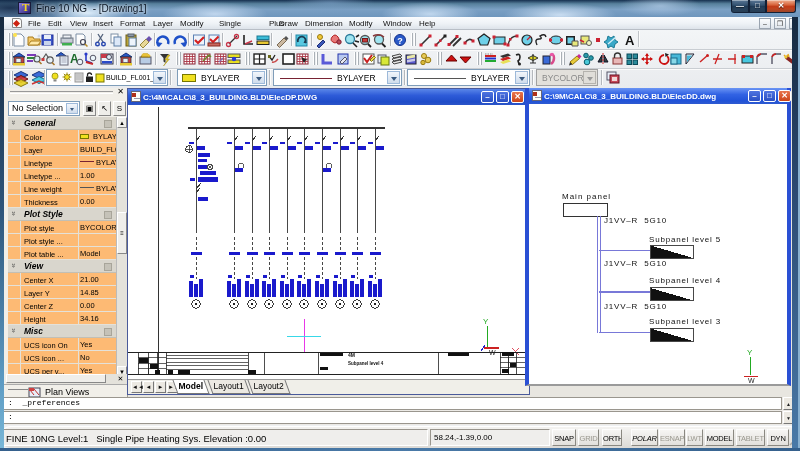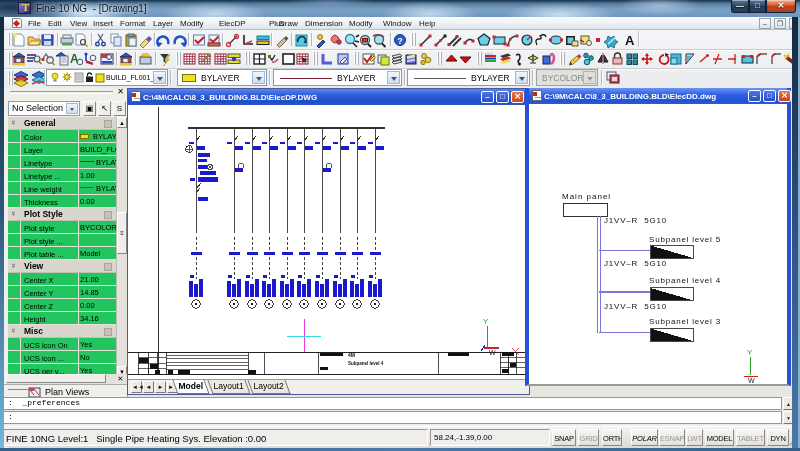--- a/index.html
+++ b/index.html
@@ -53,27 +53,27 @@
 
 #client { left:4px; top:88px; width:788px; height:310px; background:#e8e6e0; }
 
 
 #bleft { left:0; top:17px; width:4px; height:434px; background:linear-gradient(180deg,#16293f,#2e567c 45%,#5e9cc4 85%,#7ab8d8); }
 #bright { left:792px; top:17px; width:8px; height:434px; background:linear-gradient(180deg,#16293f,#2c4a72 40%,#4a7aa8); box-shadow:inset -2px 0 0 #88b0d0; }
 #bbottom { left:0; top:448px; width:800px; height:3px; background:linear-gradient(90deg,#35608c,#4a7aa8 50%,#35608c); }
 
 
 #palette { left:4px; top:88px; width:124px; height:310px; background:#f1efe9; border-right:1px solid #9c9a94; font-size:9px; }
-.prow { position:absolute; left:4px; width:108px; height:13px; border-bottom:1px solid #e4e1d9; background:#22c55e; }
+.prow { position:absolute; left:4px; width:108px; height:13px; border-bottom:1px solid #e4e1d9; background:#fdba74; }
 .prow .lab { position:absolute; left:16px; top:2.5px; color:#000; font-size:7.5px; }
 .prow .val { position:absolute; left:72px; top:2px; color:#000; font-size:7.5px; white-space:nowrap; overflow:hidden; max-width:38px; }
 .prow:before { content:""; position:absolute; left:12px; top:0; bottom:0; border-left:1px solid #e4e1d9; }
 .prow:after { content:""; position:absolute; left:70px; top:0; bottom:0; border-left:1px solid #e4e1d9; }
 .phead { position:absolute; left:4px; width:108px; height:13px; background:#d9d6cd; border-bottom:1px solid #c2bfb5; font-weight:bold; font-size:8.5px; }
-.phead .ht { position:absolute; left:16px; top:1px; }
+.phead .ht { position:absolute; left:16px; top:1px;font-style:italic; }
 .phead:before { content:"\00BB"; position:absolute; left:3px; top:1px; transform:rotate(90deg); font-weight:normal; color:#444; font-size:8px; }
 .phead:after { content:""; position:absolute; right:4px; top:3px; width:6px; height:6px; background:#c5c2b8; border:1px solid #a8a59a; }
 
 
 .cwin { position:absolute; background:#fff; }
 .ctitle { position:absolute; left:0; top:0; right:0; height:16px; background:linear-gradient(180deg,#5a86e8 0%,#2e5bd8 40%,#1f4cc8 80%,#2c55c8 100%); color:#fff; font-size:8px; font-weight:bold; }
 .ctitle .ctext { position:absolute; left:15px; top:4px; }
 .cicon { position:absolute; left:3px; top:2px; width:10px; height:11px; background:#fdfdf8; border:1px solid #667; }
 .cicon:before { content:""; position:absolute; left:0px; top:1px; width:4px; height:4px; background:#b03018; }
 .cicon:after { content:""; position:absolute; left:2px; top:6px; width:6px; height:1px; background:#99a; }
@@ -124,21 +124,21 @@
 
 <div class="abs" id="menubar">
   <div id="menuicon"></div>
   <div class="mi" style="left:24px">File</div>
   <div class="mi" style="left:44px">Edit</div>
   <div class="mi" style="left:66px">View</div>
   <div class="mi" style="left:89px">Insert</div>
   <div class="mi" style="left:116px">Format</div>
   <div class="mi" style="left:149px">Layer</div>
   <div class="mi" style="left:176px">Modify</div>
-  <div class="mi" style="left:215px">ElecDP</div>
+  <div class="mi" style="left:215px">Single</div>
   <div class="mi" style="left:265px">Plus</div>
   <div class="mi" style="left:275px">Draw</div>
   <div class="mi" style="left:301px">Dimension</div>
   <div class="mi" style="left:345px">Modify</div>
   <div class="mi" style="left:379px">Window</div>
   <div class="mi" style="left:415px">Help</div>
   <div class="mdibtns">
     <div class="mdibtn">–</div>
     <div class="mdibtn">❐</div>
     <div class="mdibtn">✕</div>
@@ -554,21 +554,21 @@
       <span class="val">Model</span>
     </div>
     <div class="phead" style="top:172px">
       <span class="ht">View</span>
     </div>
     <div class="prow" style="top:185px">
       <span class="lab">Center X</span>
       <span class="val">21.00</span>
     </div>
     <div class="prow" style="top:198px">
-      <span class="lab">Center Y</span>
+      <span class="lab">Layer Y</span>
       <span class="val">14.85</span>
     </div>
     <div class="prow" style="top:211px">
       <span class="lab">Center Z</span>
       <span class="val">0.00</span>
     </div>
     <div class="prow" style="top:224px">
       <span class="lab">Height</span>
       <span class="val">34.16</span>
     </div>

